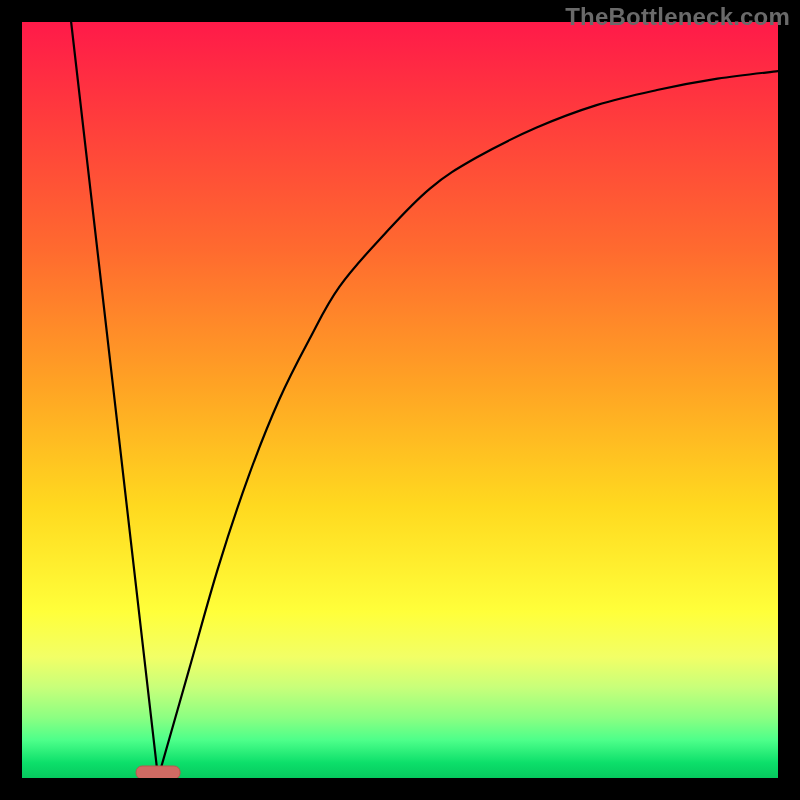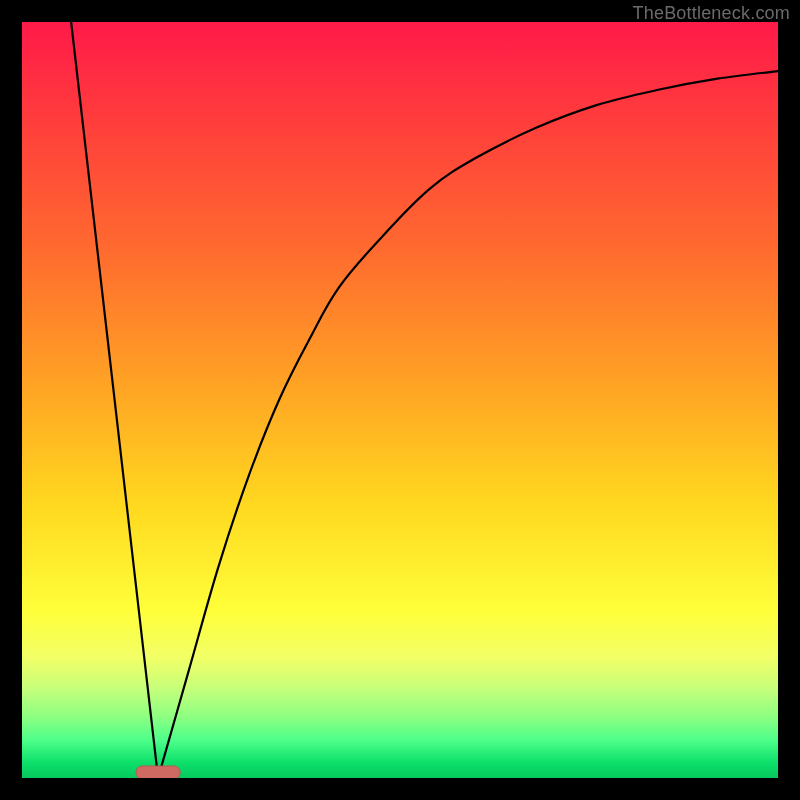--- a/index.html
+++ b/index.html
@@ -49,22 +49,22 @@
   .indicator {
     fill: #cf6a63;
     stroke: #bb564e;
     stroke-width: 1;
   }
   .watermark {
     position: absolute;
     top: 3px;
     right: 10px;
     color: #6a6a6a;
-    font-size: 18px;
-    font-weight: 400;
+    font-size: 24px;
+    font-weight: 700;
     letter-spacing: 0.2px;
     user-select: none;
   }
 </style>
 </head>
 <body>
 
 <div class="frame">
   <svg class="chart" viewBox="0 0 756 756" preserveAspectRatio="none">
     <path id="leftPath" class="curve" d="M 49.14 0 L 136.07999999999998 756"></path>

